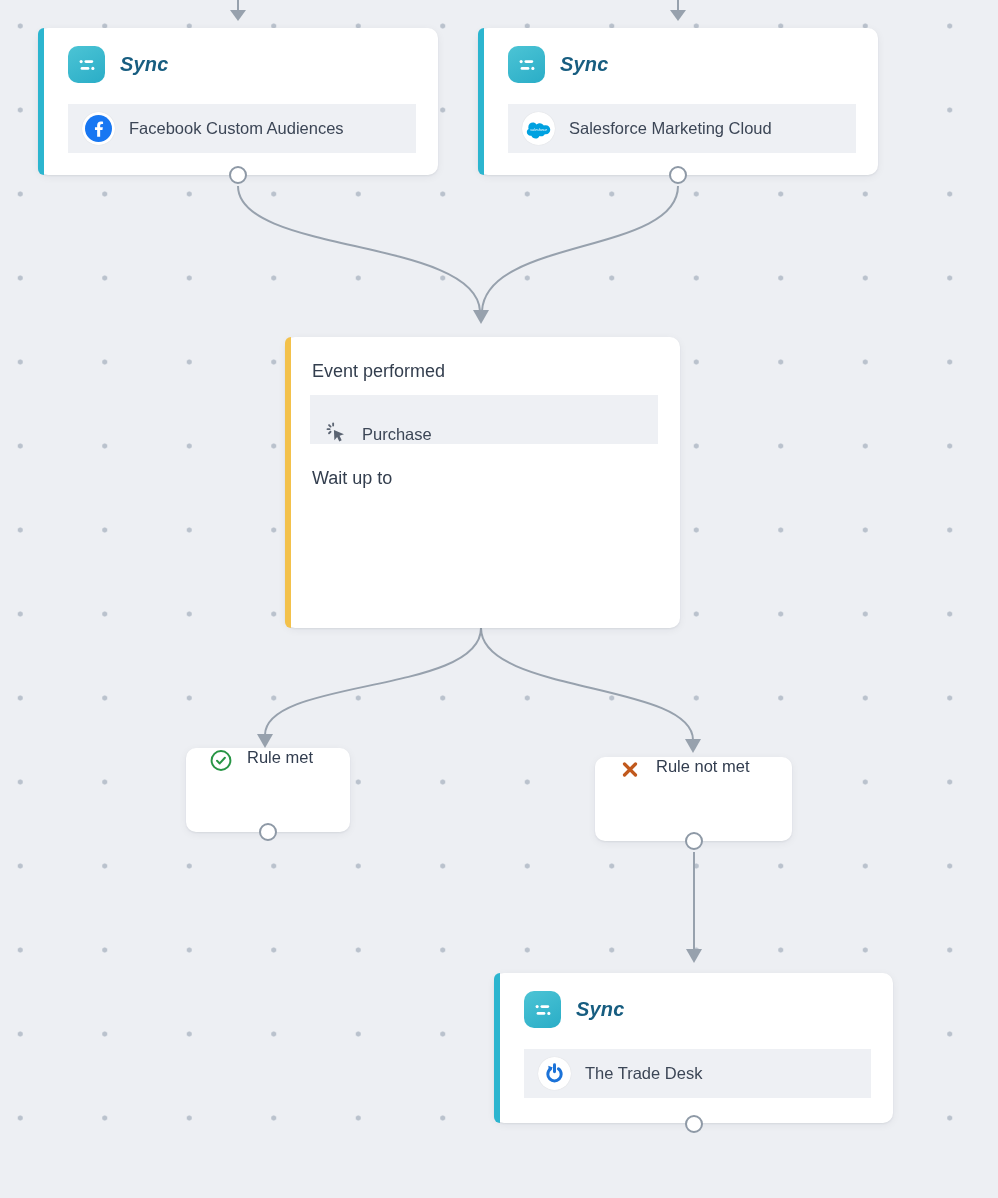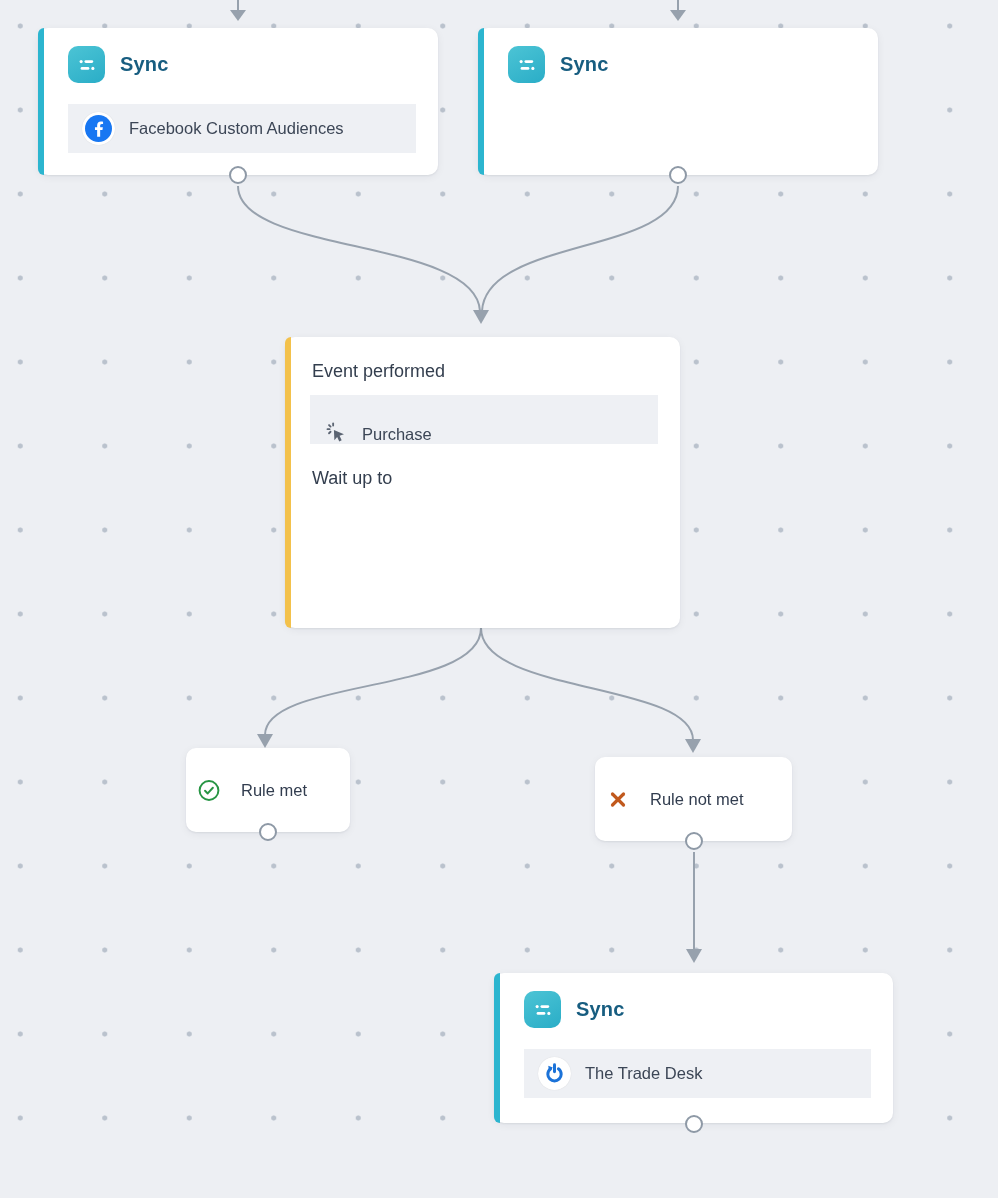--- a/index.html
+++ b/index.html
@@ -19,33 +19,33 @@
         box-shadow:0 1px 2px rgba(23,34,52,.07),0 2px 8px rgba(23,34,52,.06);}
   .accent{position:absolute;left:0;top:0;bottom:0;width:6px;border-radius:10px 0 0 10px;}
   .accent.teal{background:#2cb5cf;}
   .accent.amber{background:#f3c14b;}
   .card-inner{position:absolute;left:6px;top:0;right:0;bottom:0;padding:0 22px 0 24px;box-sizing:border-box;}
 
   .card-header{display:flex;align-items:center;gap:15px;margin-top:18px;}
   .node-icon{width:37px;height:37px;border-radius:10px;display:flex;align-items:center;justify-content:center;flex:0 0 auto;}
   .node-icon.teal{background:linear-gradient(150deg,#4cc4d5 0%,#2aadc7 100%);}
   .node-icon.amber{background:linear-gradient(150deg,#f5ca66 0%,#eeba3e 100%);}
-  .card-title{font-size:20px;font-weight:bold;letter-spacing:.2px;}
+  .card-title{font-size:20px;font-weight:bold;letter-spacing:.2px;font-style:italic;}
   .sync-title{color:#175d80;}
   .hold-title{color:#b25f12;}
 
   .field{display:flex;align-items:center;gap:14px;background:#eef0f4;border-radius:0;height:49px;padding:0 14px;box-sizing:border-box;margin-top:21px;}
   .logo-circle{width:33px;height:33px;border-radius:50%;background:#fff;display:flex;align-items:center;justify-content:center;flex:0 0 auto;box-shadow:0 0 1px rgba(0,0,0,.15);}
   .field-text{font-size:16.5px;color:#3c4656;}
 
   .hold-label{font-size:18px;color:#333e4e;margin:24px 0 0 2px;}
   .hold-card .field{margin-top:13px;align-items:flex-end;}
   .plain-icon{width:24px;height:24px;display:flex;align-items:center;justify-content:center;flex:0 0 auto;}
 
-  .rule-card-inner{position:absolute;inset:0;display:flex;align-items:center;gap:20px;padding-left:11px;box-sizing:border-box;}
+  .rule-card-inner{position:absolute;inset:0;display:flex;align-items:flex-start;gap:14px;padding-left:23px;box-sizing:border-box;}
   .rule-text{font-size:16.5px;color:#323d4f;}
 
   .connector{position:absolute;width:14px;height:14px;background:#fff;border:2.5px solid #8e99a6;border-radius:50%;z-index:3;box-sizing:content-box;}
 </style>
 </head>
 <body>
 
 <svg class="edge-layer" width="998" height="1198" viewBox="0 0 998 1198">
 
   <path class="edge" d="M238 -4 L238 10"></path>
@@ -100,20 +100,29 @@
       <span class="node-icon teal">
         <svg width="22" height="22" viewBox="0 0 24 24" fill="#fff">
           <circle cx="5.6" cy="8.3" r="1.7"></circle>
             <rect x="9.2" y="6.7" width="9.6" height="3.2" rx="1.6"></rect>
           <rect x="5" y="14.1" width="9.6" height="3.2" rx="1.6"></rect>
             <circle cx="18.4" cy="15.7" r="1.7"></circle>
         </svg>
       </span>
       <span class="card-title sync-title">Sync</span>
     </div>
+    <div class="field">
+      <span class="logo-circle">
+        <svg width="29" height="29" viewBox="0 0 33 33">
+          <path fill="#00a1e0" d="M14.1 12.1c1-1.1 2.4-1.7 3.9-1.7 2 0 3.7 1.1 4.6 2.7.6-.3 1.4-.4 2.1-.4 2.9 0 5.2 2.3 5.2 5.2s-2.3 5.2-5.2 5.2c-.3 0-.7 0-1-.1-.8 1.4-2.3 2.4-4 2.4-.7 0-1.4-.2-2-.5-.8 1.8-2.6 3-4.6 3-2.1 0-3.9-1.3-4.7-3.2-.3.1-.7.1-1 .1-2.3 0-4.2-1.9-4.2-4.2 0-1.5.8-2.9 2.1-3.6-.3-.6-.4-1.3-.4-2 0-2.9 2.3-5.2 5.2-5.2 1.6 0 3 .7 4 1.9z"></path>
+          <text x="16.6" y="19.8" font-size="4.2" font-style="italic" fill="#fff" text-anchor="middle" font-family="Liberation Sans, sans-serif">salesforce</text>
+        </svg>
+      </span>
+      <span class="field-text">Salesforce Marketing Cloud</span>
+    </div>
   </div>
 </div>
 <div class="connector" style="left:668.5px;top:165.5px;"></div>
 
 <div class="card hold-card" style="left:285px;top:337px;width:395px;height:291px;">
   <div class="accent amber"></div>
   <div class="card-inner" style="padding-left:19px;">
 
     <div class="hold-label">Event performed</div>
     <div class="field">

